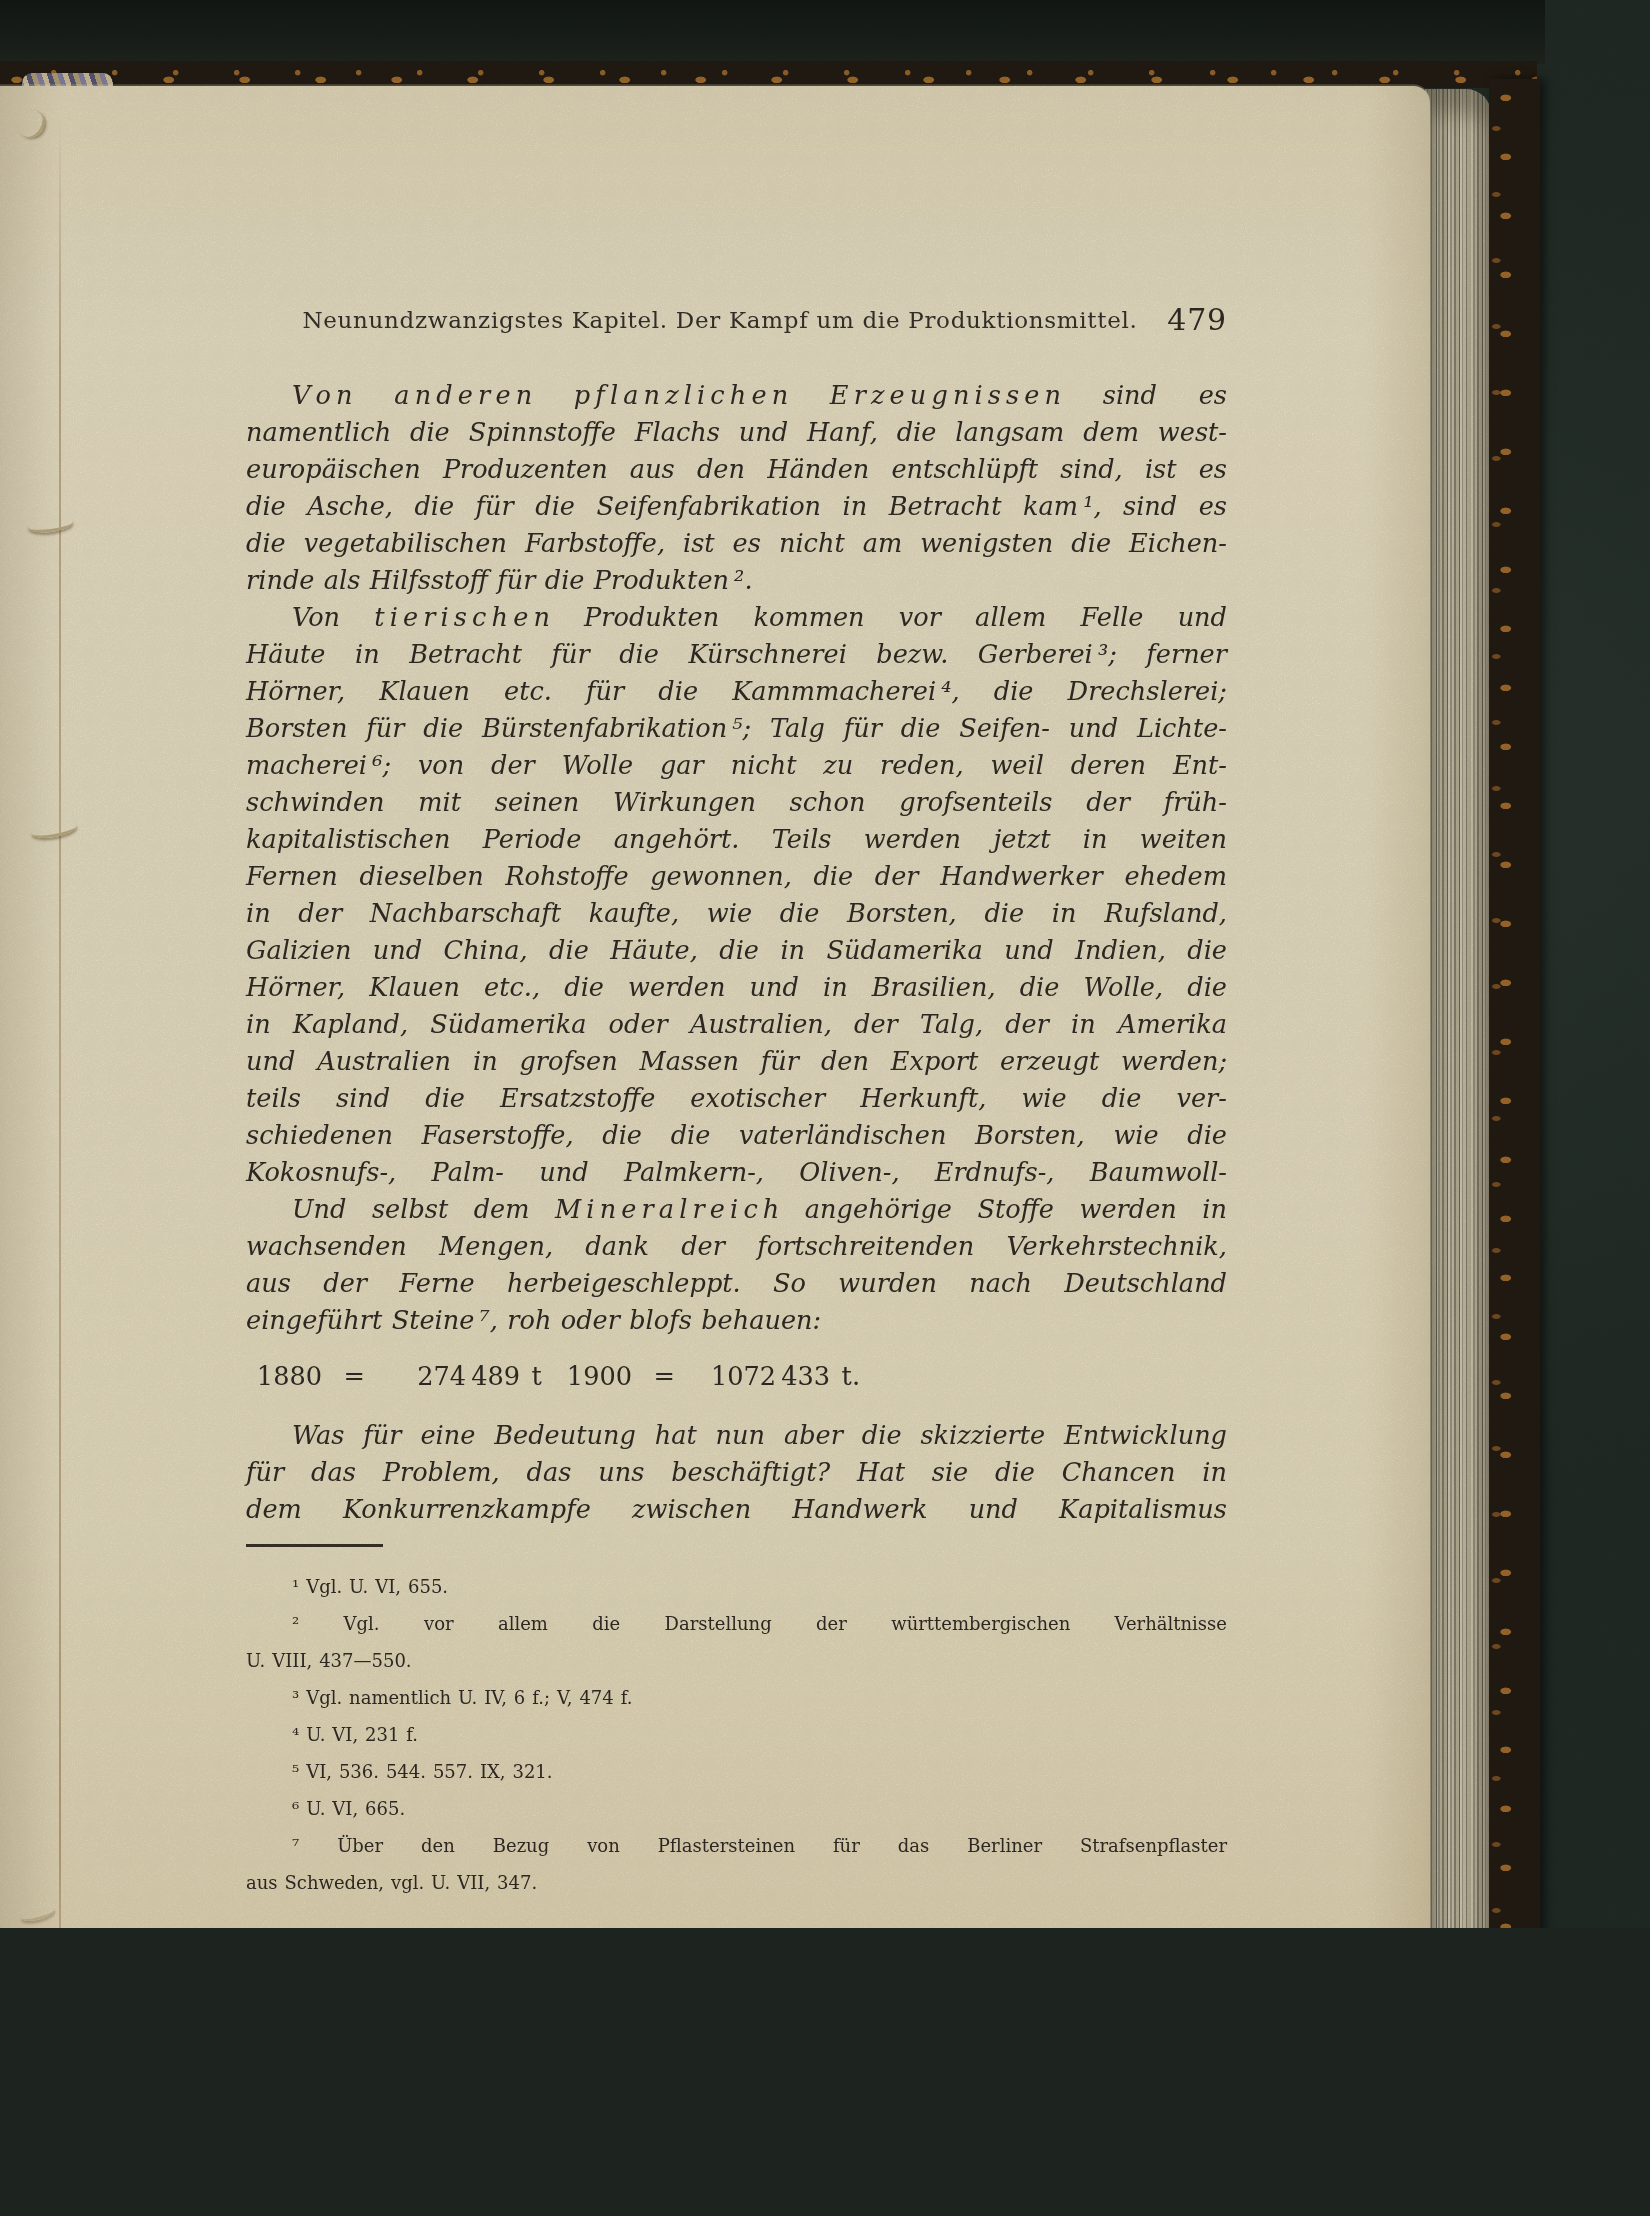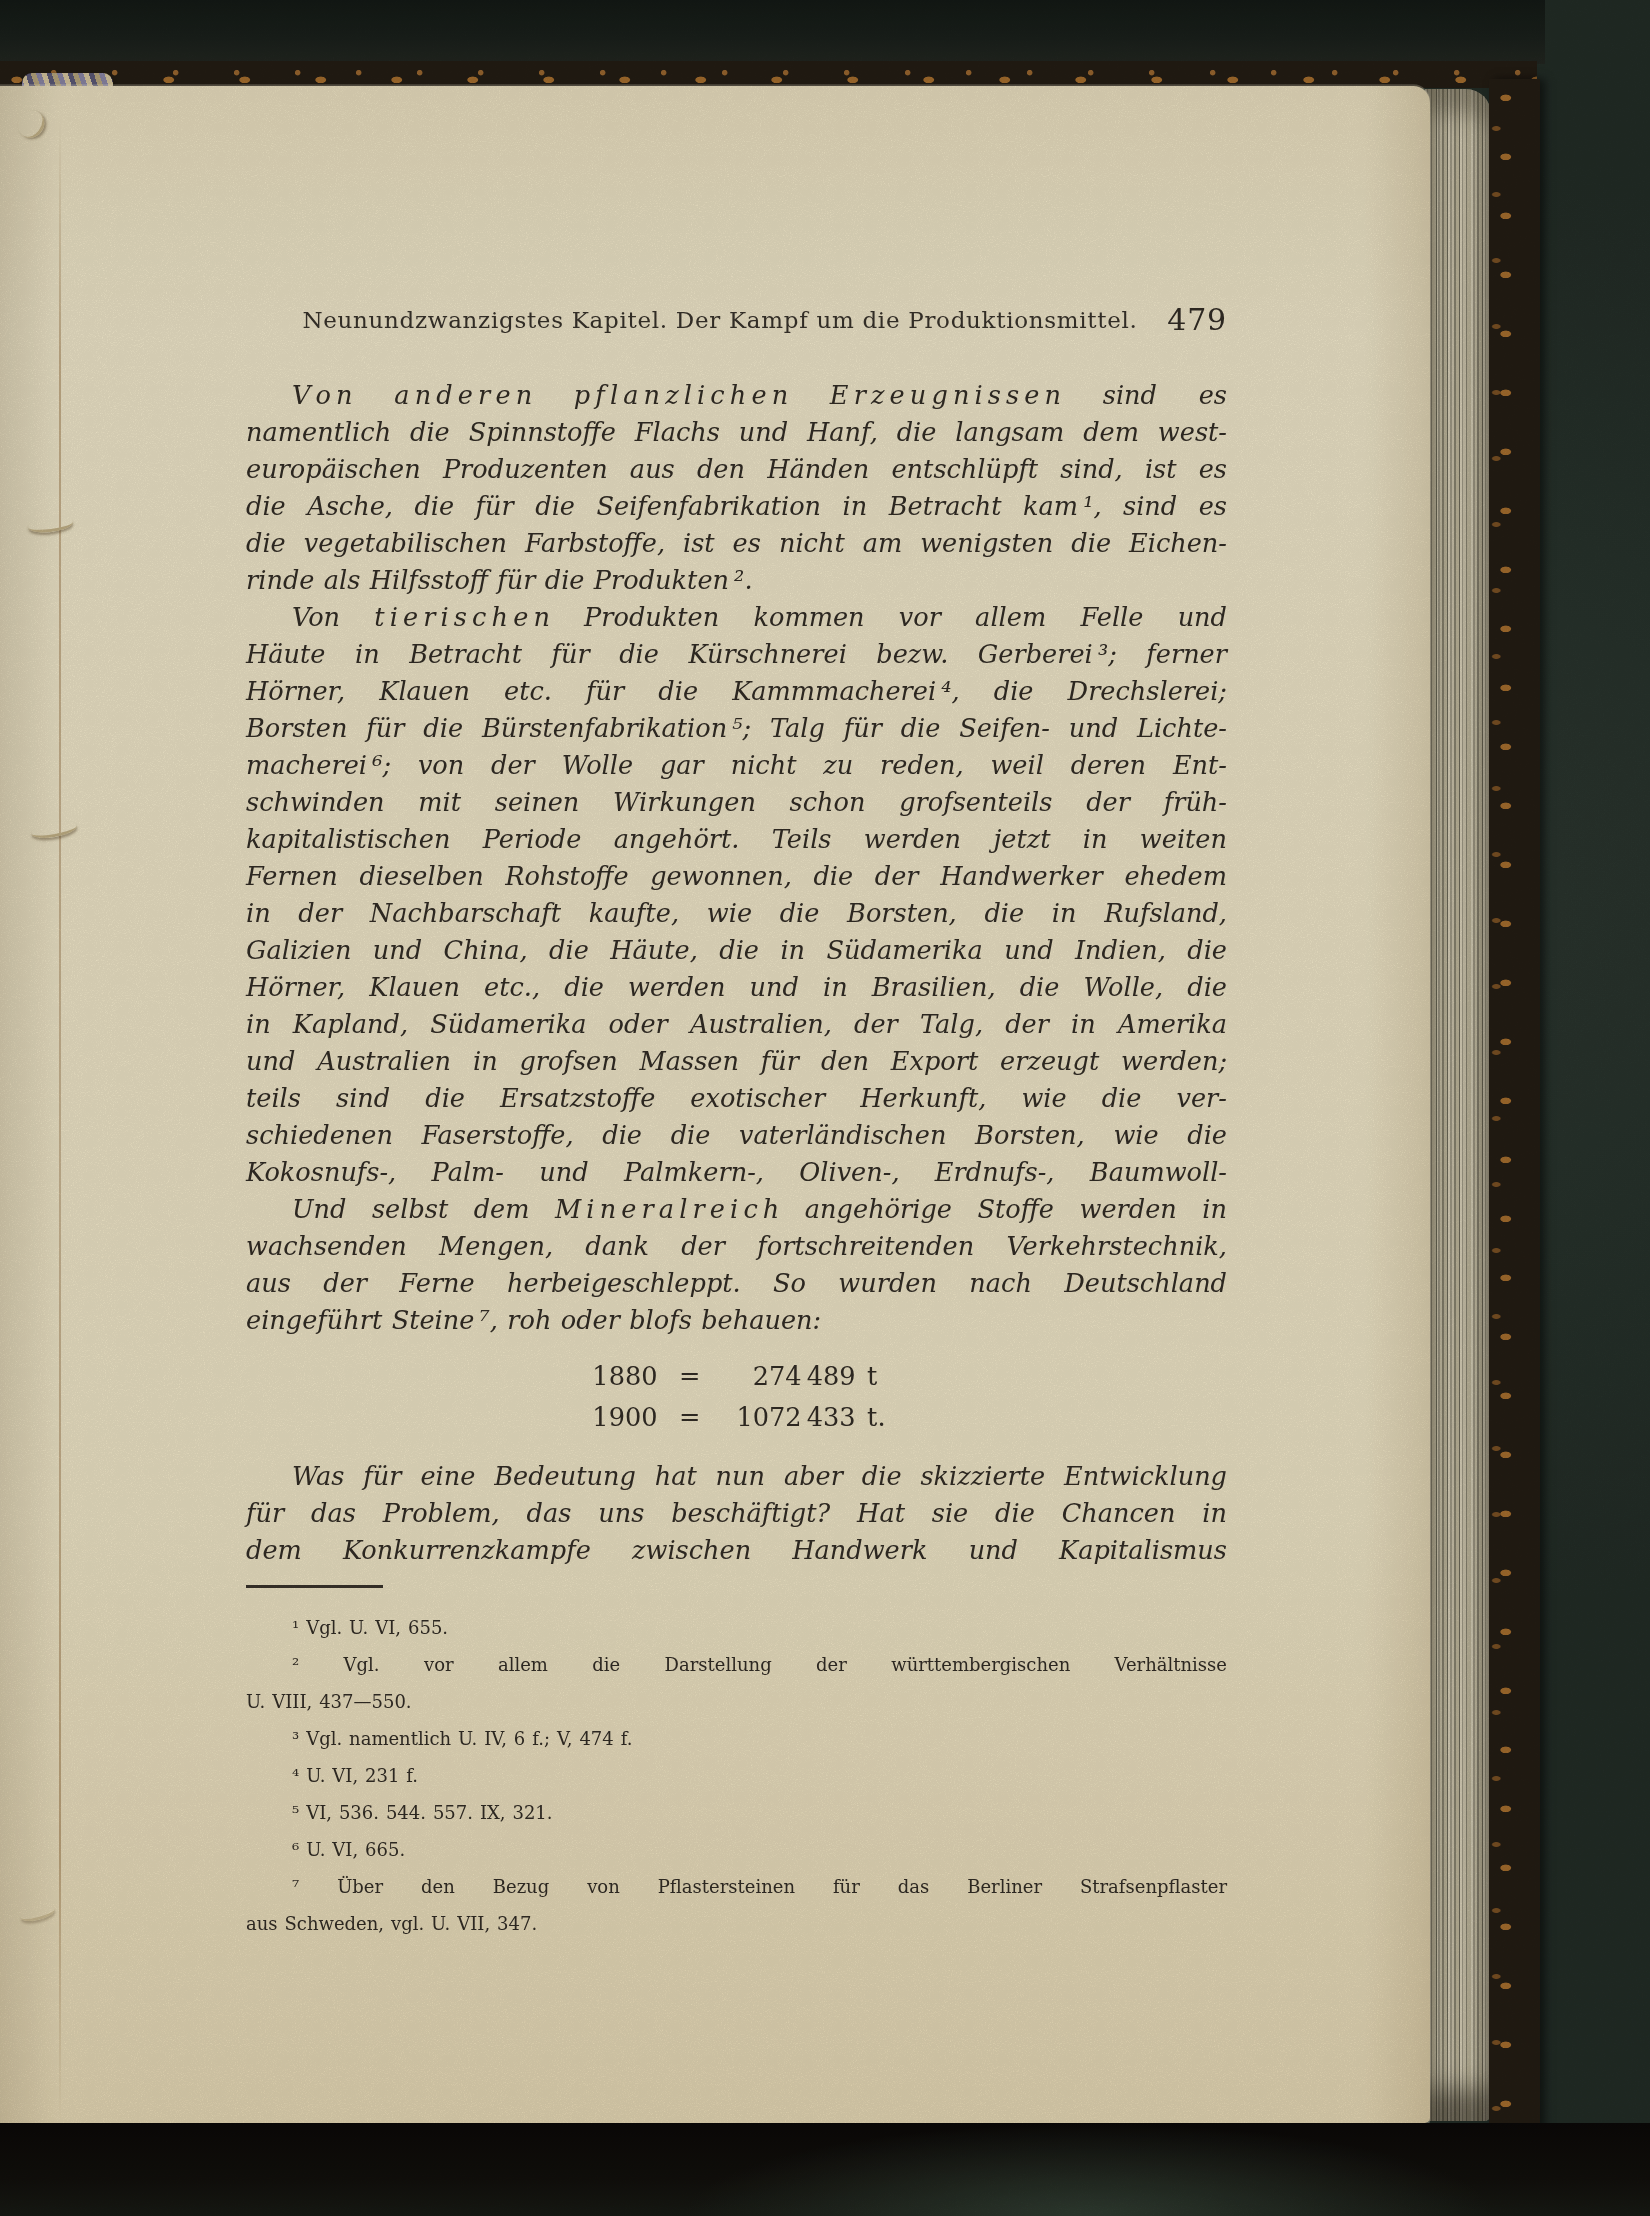--- a/index.html
+++ b/index.html
@@ -1,16 +1,16 @@
 <!DOCTYPE html>
 <html style="font-size:13.2px"><head>
 <meta charset="utf-8">
 <style>
   html,body{margin:0;padding:0;background:#1d2420;}
-  .scene{position:relative;width:1651px;height:2216px;overflow:hidden;
+  .scene{position:relative;width:1651px;height:1928px;overflow:hidden;
     background:radial-gradient(1156px 743px at 75% 40%, #2e3932 0%, #28332c 55%, #232d27 100%);
     font-family:"DejaVu Serif","Liberation Serif",serif;}
   
   .cover-top{position:absolute;left:0;top:0;width:1545px;height:64px;
     background:linear-gradient(180deg,#141a16,#1b211c 60%,#232721);}
   .marble-top{position:absolute;left:0;top:61px;width:1537px;height:27px;}
   .marble{background-color:#241d14;background-image:
     radial-gradient(ellipse 10.7px 6.6px at 22% 32%, #a9702f 0 45%, transparent 55%),
     radial-gradient(ellipse 7.4px 10px at 68% 62%, #8a5a28 0 45%, transparent 55%),
     radial-gradient(ellipse 13.2px 7.4px at 46% 82%, #b57a36 0 40%, transparent 52%),
@@ -46,21 +46,21 @@
     box-shadow:0 2.5px 2.5px rgba(90,70,40,.45);}
   
   .textblock{position:absolute;left:246px;top:221px;width:981px;color:#332d26;}
   .header{position:relative;height:35px;margin-bottom:35px;}
   .header-text{text-align:center;font-size:23px;letter-spacing:0.7px;padding-right:33px;color:#3a342c;}
   .pagenum{position:absolute;right:0;top:-5px;font-size:30px;letter-spacing:0.8px;}
   .line{font-size:25.6px;line-height:37px;text-align:justify;text-align-last:justify;word-spacing:1.2px;font-style:italic;}
   .line.last{text-align-last:left;}
   .para .line.first{text-indent:46px;}
   .para.justify-last .line.last{text-align-last:justify;}
-  .imports{display:flex;flex-direction:column;align-items:center;margin:16.5px 0 20px;}
+  .imports{display:flex;flex-direction:row;align-items:center;margin:16.5px 0 20px;}
   .imp-row{display:grid;grid-template-columns:76px 66px 132px 36px;font-size:25.6px;line-height:41px;}
   .imp-year{text-align:right;}
   .imp-eq{text-align:center;letter-spacing:1.7px;}
   .imp-value{text-align:right;}
   .imp-unit{text-align:left;padding-left:11.6px;}
   .fnrule{width:137px;height:2.5px;background:#3b352c;margin:16.5px 0 21.5px;}
   .fn-line{font-size:18px;line-height:37px;word-spacing:1.2px;}
   .fn .fn-line.first{text-indent:46px;}
   .fn-line.just{text-align:justify;text-align-last:justify;}
   .grain{position:absolute;left:0;top:0;pointer-events:none;opacity:.13;}

